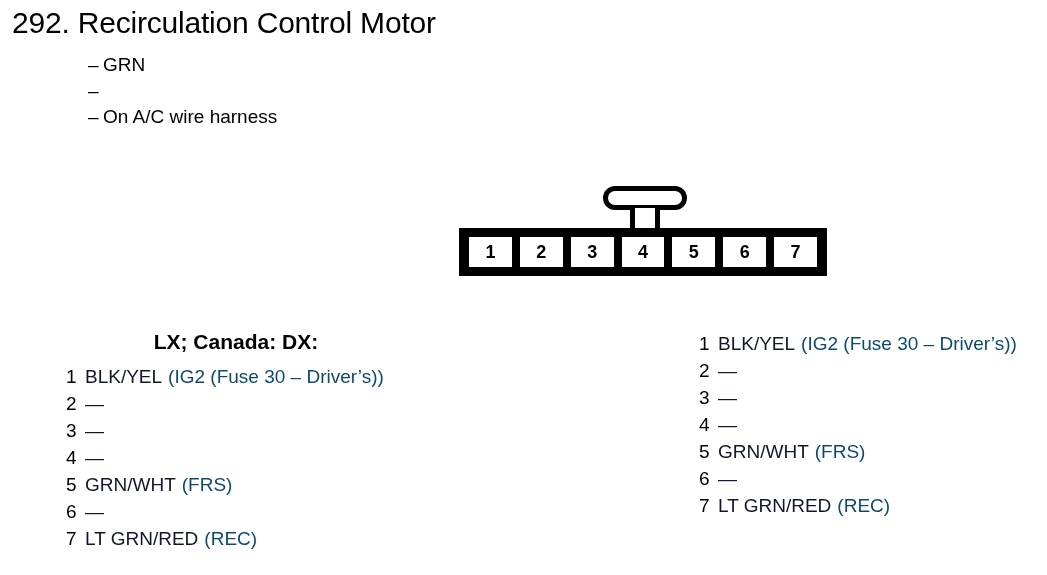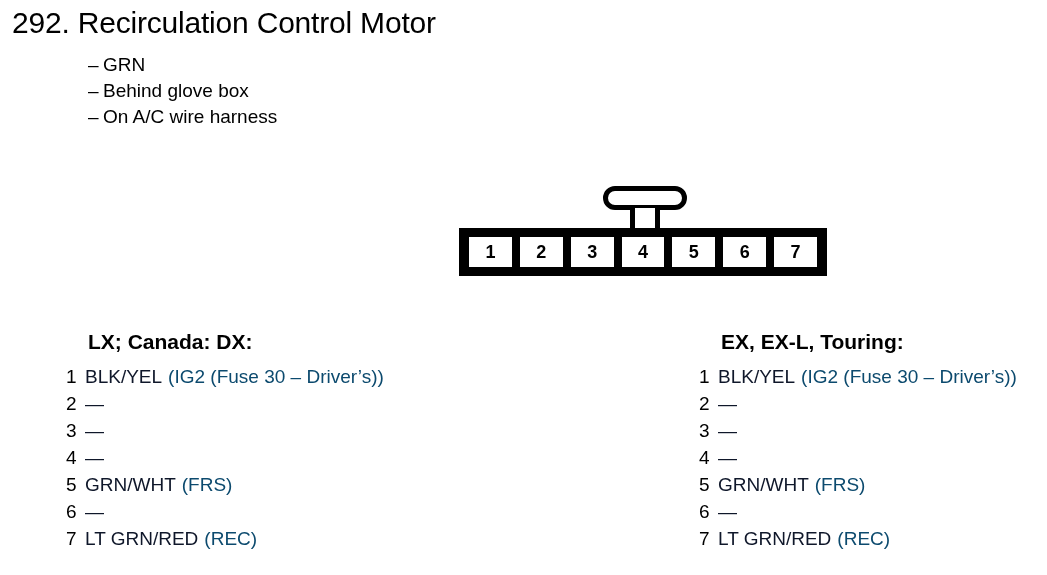--- a/index.html
+++ b/index.html
@@ -109,20 +109,21 @@
   }
   .column.left  { left: 66px; }
   .column.right { left: 699px; }
 
   .col-heading {
     font-size: 21px;
     font-weight: bold;
     margin-left: 22px;
     margin-bottom: 9px;
     white-space: nowrap;
+    text-align: center;
   }
   .pin-list {
     font-size: 19px;
     line-height: 27px;
   }
   .pin-row {
     display: flex;
     align-items: baseline;
     white-space: nowrap;
   }
@@ -146,21 +147,20 @@
 
 <div class="page-title">292. Recirculation Control Motor</div>
 
 <div class="notes">
   <div class="note-row">
     <span class="note-dash">–</span>
     <span>GRN</span>
   </div>
   <div class="note-row">
     <span class="note-dash">–</span>
-    <span>Behind glove box</span>
   </div>
   <div class="note-row">
     <span class="note-dash">–</span>
     <span>On A/C wire harness</span>
   </div>
 </div>
 
 <div class="connector">
   <div class="tab"></div>
   <div class="tab-neck"></div>
@@ -210,21 +210,20 @@
     </div>
     <div class="pin-row">
       <span class="pin-num">7</span>
       <span class="pin-wire">LT GRN/RED</span>
       <span class="pin-signal">(REC)</span>
     </div>
   </div>
 </div>
 
 <div class="column right">
-  <div class="col-heading">EX, EX-L, Touring:</div>
   <div class="pin-list">
     <div class="pin-row">
       <span class="pin-num">1</span>
       <span class="pin-wire">BLK/YEL</span>
       <span class="pin-signal">(IG2 (Fuse 30 – Driver’s))</span>
     </div>
     <div class="pin-row">
       <span class="pin-num">2</span>
       <span class="pin-wire">—</span>
       <span class="pin-signal"></span>

